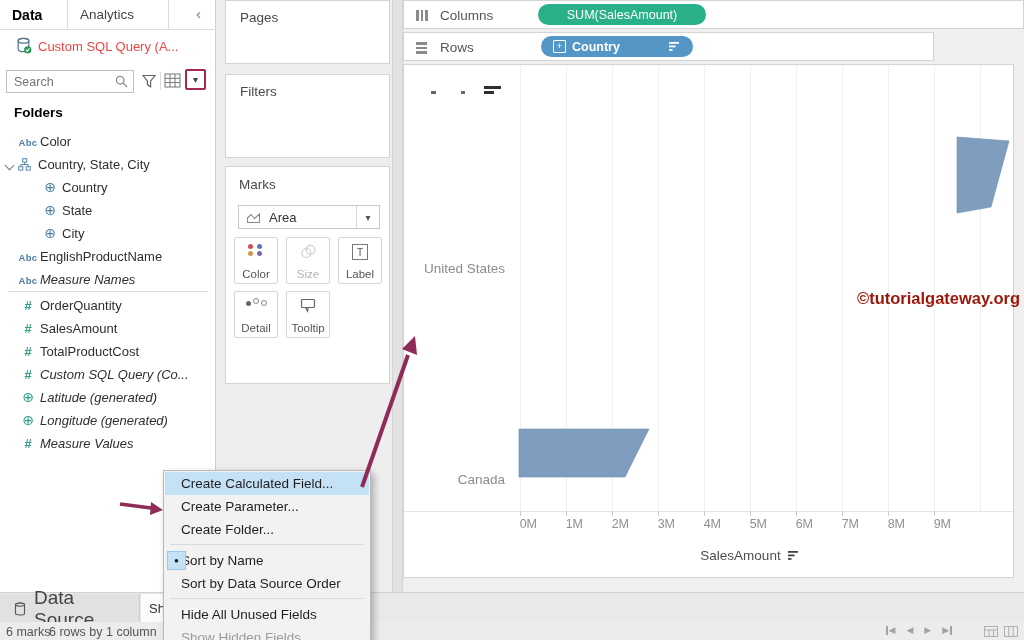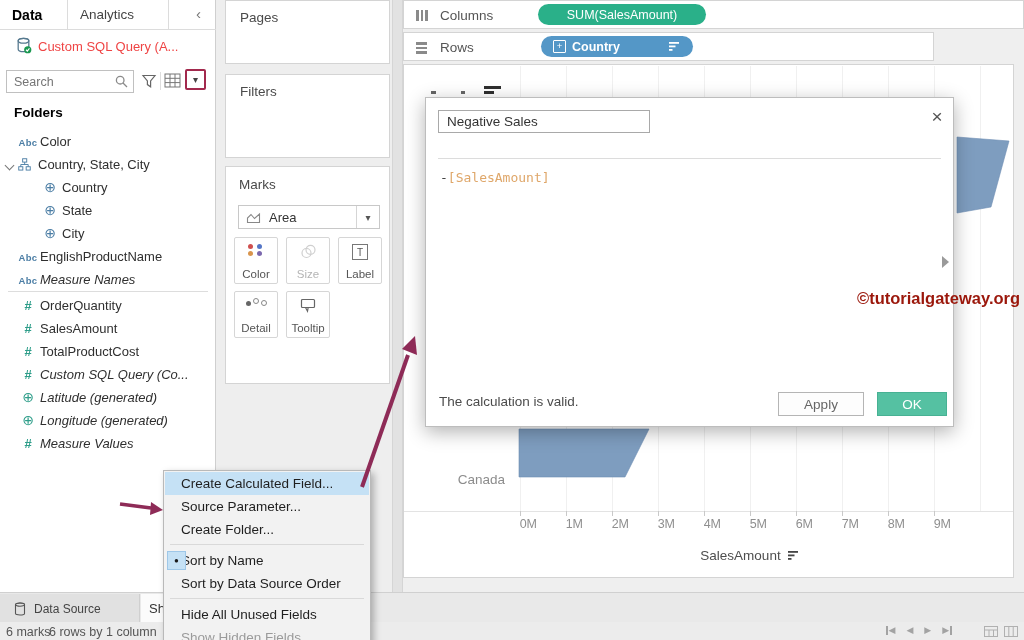--- a/index.html
+++ b/index.html
@@ -325,42 +325,30 @@
   <svg class="abs" style="left:403px;top:64px;z-index:1" width="611" height="514" viewBox="403 64 611 514">
     <polygon points="957,137 1009,141 991,207 957,213" fill="#7e9dbf" stroke="#6d8db3" stroke-width="0.6"></polygon>
     <polygon points="519,429 649,429 625,477 519,477" fill="#7e9dbf" stroke="#6d8db3" stroke-width="0.6"></polygon>
   </svg>
 
   <div class="abs" style="left:431px;top:91px;width:5px;height:2.5px;background:#666"></div>
   <div class="abs" style="left:461px;top:91px;width:4px;height:2.5px;background:#666"></div>
   <div class="abs" style="left:484px;top:86px;width:17px;height:3px;background:#2f2f2f"></div>
   <div class="abs" style="left:484px;top:91px;width:10px;height:3px;background:#2f2f2f"></div>
 
-  <div id="dialog">
-    <input class="abs" style="left: 12px; top: 12px; width: 212px; height: 23px; border: 1px solid rgb(169, 169, 169); padding: 0px 8px; font-size: 13.5px; color: rgb(51, 51, 51); box-sizing: border-box; font-family: inherit;" value="Negative Sales">
-    <span class="abs" style="left:501px;top:8px;font-size:19px;color:#555;width:20px;text-align:center;cursor:default">×</span>
-    <div class="abs" style="left:12px;top:60px;width:503px;height:1px;background:#dcdcdc"></div>
-    <div class="abs" style="left:14px;top:72px;font-family:'DejaVu Sans Mono',monospace;font-size:13px">
-      <span style="color:#444">-</span><span style="color:#dfa76a">[SalesAmount]</span>
-    </div>
-    <span class="abs" style="left:516px;top:158px;width:0;height:0;border-top:6px solid transparent;border-bottom:6px solid transparent;border-left:7px solid #9a9a9a"></span>
-    <span class="abs" style="left:13px;top:296px;font-size:13.5px;color:#4b4b4b">The calculation is valid.</span>
-    <button class="dlgbtn" style="left:352px;top:294px;width:86px;background:#fdfdfd;border:1px solid #b5b5b5;color:#666;font-family:inherit">Apply</button>
-    <button class="dlgbtn" style="left:451px;top:294px;width:70px;background:#55c1a2;border:1px solid #47b193;color:#fff;font-family:inherit">OK</button>
-  </div>
 
   <div id="sheettabs">
     <div class="abs" style="left:0;top:1px;width:140px;height:29px;background:#e1e1e1;border-right:1px solid #cfcfcf;display:flex;align-items:center;gap:8px;padding-left:14px;box-sizing:border-box">
       <span>
         <svg width="12" height="14" viewBox="0 0 12 14">
             <path d="M1.5 2.6 C1.5 1.6 3.3 1 6 1 s4.5 .6 4.5 1.6 v8.8 C10.5 12.4 8.7 13 6 13 s-4.5-.6-4.5-1.6 z" fill="none" stroke="#555" stroke-width="1.1"></path>
             <ellipse cx="6" cy="2.6" rx="4.5" ry="1.6" fill="none" stroke="#555" stroke-width="1.1"></ellipse>
           </svg>
       </span>
-      <span style="font-size:12px;color:#444">Data Source</span>
+      <span style="font-size:19px;color:#444">Data Source</span>
     </div>
     <div class="abs" style="left:141px;top:1px;width:68px;height:29px;background:#fbfbfb;border-right:1px solid #cfcfcf;display:flex;align-items:center;padding-left:8px;box-sizing:border-box">
       <span style="font-size:13px;color:#333">Sheet 1</span>
     </div>
   </div>
   <div id="statusbar">
     <span class="abs" style="left:6px;top:3px">6 marks</span>
     <span class="abs" style="left:49px;top:3px">6 rows by 1 column</span>
     <div class="abs" style="left:886px;top:3px;display:flex;gap:11px;align-items:center">
       <span class="navglyph">
@@ -387,21 +375,21 @@
     <span class="abs" style="left:1004px;top:4px">
       <svg width="14" height="11" viewBox="0 0 14 11">
           <rect x="0.5" y="0.5" width="13" height="10" fill="none" stroke="#b0b0b0"></rect>
           <path d="M4.8 0.5 V10.5 M9.2 0.5 V10.5" stroke="#b0b0b0" fill="none"></path>
         </svg>
     </span>
   </div>
 
   <div id="menu">
     <div class="mitem" style="top:1px;background:#c5e1f5">Create Calculated Field...</div>
-    <div class="mitem" style="top:24px">Source Parameter...</div>
+    <div class="mitem" style="top:24px">Create Parameter...</div>
     <div class="mitem" style="top:47px">Create Folder...</div>
     <div class="msep" style="top:73px"></div>
     <div class="mitem" style="top:78px">Sort by Name</div>
     <span class="abs" style="left:3px;top:80px;width:19px;height:19px;background:#c5e1f5;border:1px solid #9ec7e8;display:flex;align-items:center;justify-content:center;font-size:8px;color:#1a1a1a;box-sizing:border-box">●</span>
     <div class="mitem" style="top:101px">Sort by Data Source Order</div>
     <div class="msep" style="top:127px"></div>
     <div class="mitem" style="top:132px">Hide All Unused Fields</div>
     <div class="mitem" style="top:155px;color:#9b9b9b">Show Hidden Fields</div>
   </div>
 

